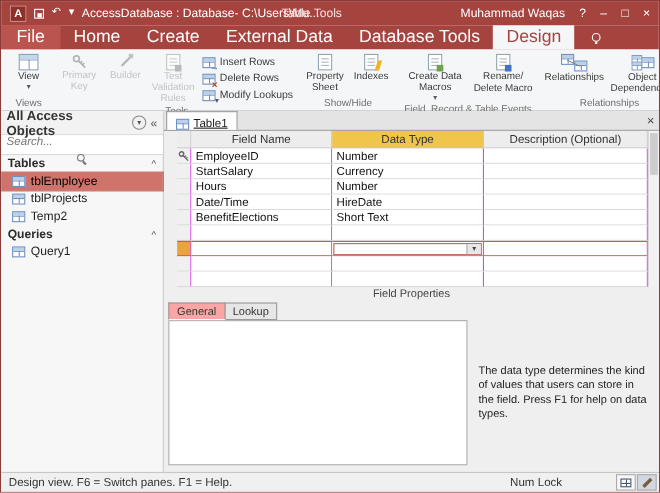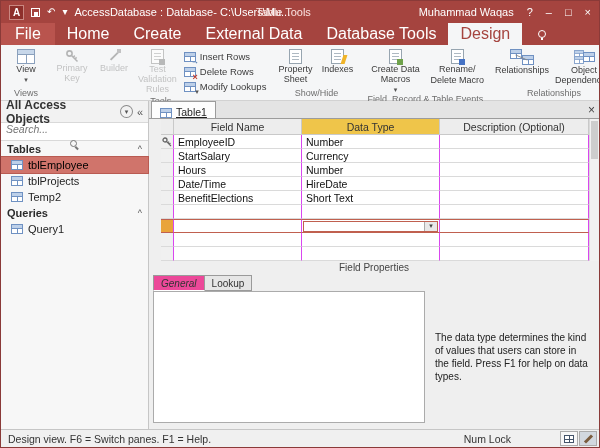--- a/index.html
+++ b/index.html
@@ -92,21 +92,21 @@
   .grow.active .cell{border-top:1px solid #C0604F;border-bottom:1px solid #C0604F;}
   .grow.active .cell.sel{background:#E9A43B;}
   .combo{flex:1;height:11px;border:1px solid #C0604F;background:#fff;display:flex;align-items:center;justify-content:flex-end;}
   .combo .dd{width:13px;height:100%;background:#E8E8E8;border-left:1px solid #ABABAB;display:flex;align-items:center;justify-content:center;font-size:7px;color:#444;}
   .vscroll{position:absolute;top:18px;right:0;width:10px;height:142px;background:#F1F1F1;border-left:1px solid #D9D9D9;}
   .vthumb{position:absolute;top:2px;left:1px;right:1px;height:38px;background:#CDCDCD;}
 
   .fieldprops-label{position:absolute;top:160px;left:0;right:0;height:14px;text-align:center;font-size:10px;color:#444;line-height:14px;}
   .ptabs{position:absolute;top:174px;left:4px;height:16px;display:flex;}
   .ptab{padding:0 7px;font-size:10px;display:flex;align-items:center;border:1px solid #9A9A9A;background:#E6E6E6;height:16px;color:#333;}
-  .ptab.active{background:#ec4899;border-bottom-color:#FFF;z-index:2;font-style:italic;}
+  .ptab.active{background:#fca5a5;border-bottom-color:#FFF;z-index:2;}
   .ptab + .ptab{margin-left:-1px;}
   .pgrid{position:absolute;top:190px;left:4px;width:272px;bottom:6px;background:#fff;border:1px solid #ABABAB;}
   .phelp{position:absolute;top:190px;right:10px;width:154px;bottom:6px;display:flex;align-items:center;font-size:10px;color:#222;line-height:1.3;}
 
   
   .statusbar{position:absolute;left:0;right:0;bottom:0;height:18px;background:#F0F0F0;border-top:1px solid #C6C6C6;display:flex;align-items:center;font-size:10.5px;color:#333;padding:0 7px;}
   .numlock{position:absolute;right:88px;}
   .viewbtns{position:absolute;right:2px;top:1px;display:flex;}
   .viewbtn{width:18px;height:15px;border:1px solid #ABABAB;background:#F7F7F7;display:flex;align-items:center;justify-content:center;margin-left:1px;}
   .viewbtn.active{background:#D2D8DF;}

